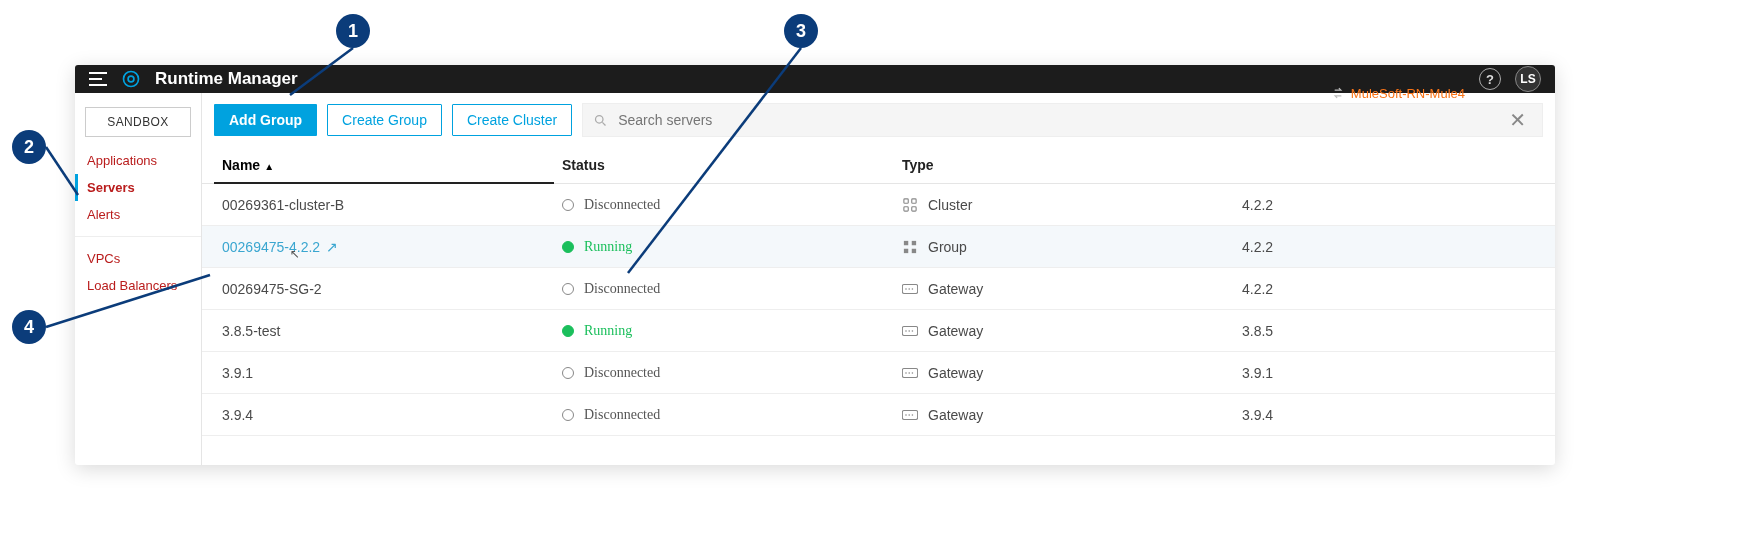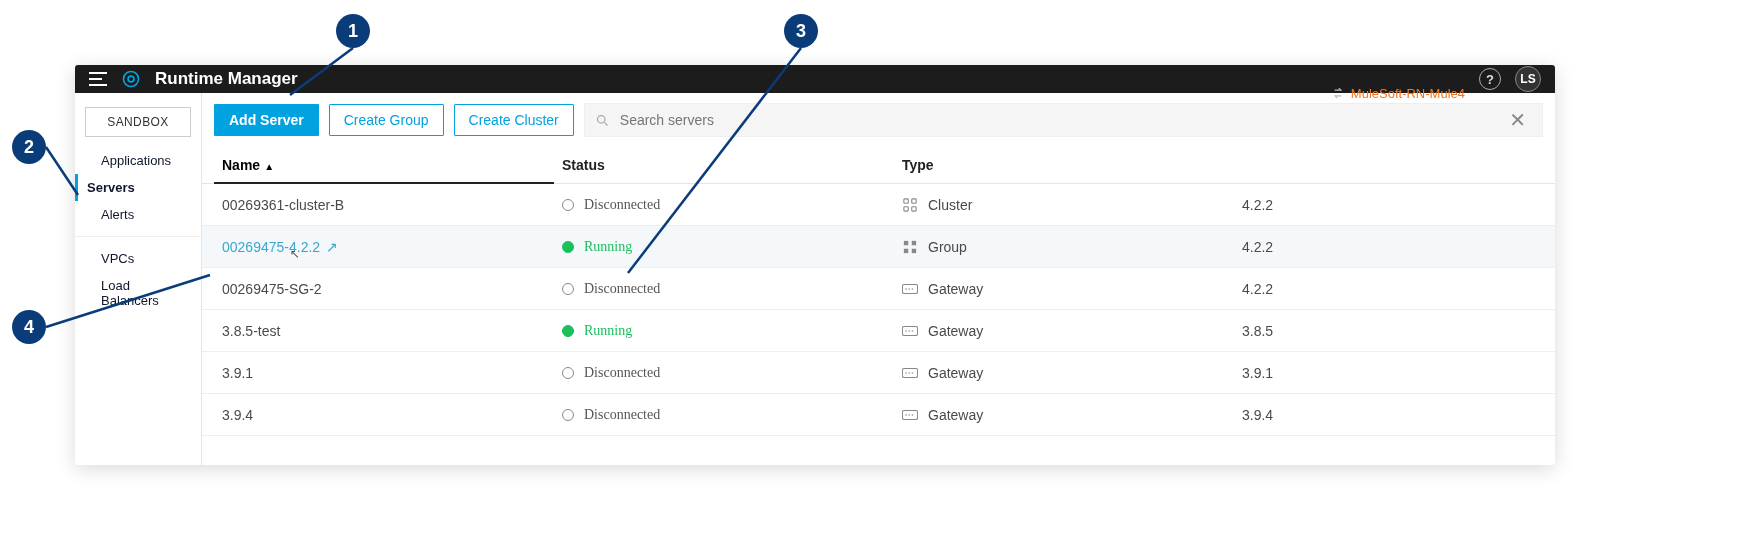--- a/index.html
+++ b/index.html
@@ -20,21 +20,21 @@
 .app-title { font-weight: 700; font-size: 17px; }
 .topbar .spacer { flex: 1; }
 .topbar .right { display: flex; align-items: center; gap: 14px; }
 .org-switch { display: flex; align-items: center; gap: 6px; font-size: 13px; color: #f97316; margin-top: 28px; }
 .help-icon { width: 22px; height: 22px; border-radius: 50%; border: 1.5px solid #aaa; display: flex; align-items: center; justify-content: center; font-size: 13px; color: #ddd; font-weight: 700; cursor: pointer; }
 .avatar { width: 26px; height: 26px; border-radius: 50%; background: #333; border: 1px solid #888; display: flex; align-items: center; justify-content: center; font-size: 12px; color: #fff; font-weight: 600; cursor: pointer; }
 
 .body-area { display: flex; flex: 1; overflow: hidden; }
 .sidebar { width: 127px; border-right: 1px solid #e5e5e5; padding: 10px 0; display: flex; flex-direction: column; font-size: 13px; color: #333; }
 .env-chip { margin: 4px 10px 10px 10px; padding: 7px 0; text-align: center; border: 1px solid #ccc; font-size: 12px; letter-spacing: 0.4px; color: #333; cursor: pointer; }
-.nav-item { padding: 6px 26px; cursor: pointer; color: #0f172a; }
+.nav-item { padding: 6px 12px; cursor: pointer; color: #b91c1c; }
 .nav-item.active { font-weight: 700; border-left: 3px solid #00a2df; padding-left: 9px; }
 .nav-sep { height: 1px; background: #eee; margin: 8px 0; }
 
 .main { flex: 1; display: flex; flex-direction: column; overflow: hidden; }
 .toolbar { display: flex; align-items: center; padding: 10px 12px; gap: 10px; }
 .btn { padding: 7px 14px; font-size: 14px; border-radius: 1px; cursor: pointer; border: 1px solid transparent; }
 .btn-primary { background: #00a2df; color: #fff; font-weight: 600; }
 .btn-secondary { background: #fff; color: #00a2df; border: 1px solid #00a2df; }
 .search-wrap { flex: 1; display: flex; align-items: center; background: #f5f5f5; border: 1px solid #eee; height: 34px; padding: 0 10px; gap: 10px; }
 .search-wrap input { flex: 1; border: none; background: transparent; outline: none; font-size: 14px; color: #666; }
@@ -115,21 +115,21 @@
       <div class="nav-item">Applications</div>
       <div class="nav-item active">Servers</div>
       <div class="nav-item">Alerts</div>
       <div class="nav-sep"></div>
       <div class="nav-item">VPCs</div>
       <div class="nav-item">Load Balancers</div>
     </div>
 
     <div class="main">
       <div class="toolbar">
-        <div class="btn btn-primary">Add Server</div>
+        <div class="btn btn-primary">Add Group</div>
         <div class="btn btn-secondary">Create Group</div>
         <div class="btn btn-secondary">Create Cluster</div>
         <div class="search-wrap">
           <svg width="15" height="15" viewBox="0 0 24 24">
               <circle cx="10" cy="10" r="6" stroke="#aaa" stroke-width="2" fill="none"></circle>
               <line x1="15" y1="15" x2="20" y2="20" stroke="#aaa" stroke-width="2"></line>
             </svg>
           <input type="text" placeholder="Search servers" style="">
           <div class="close-x">✕</div>
         </div>

